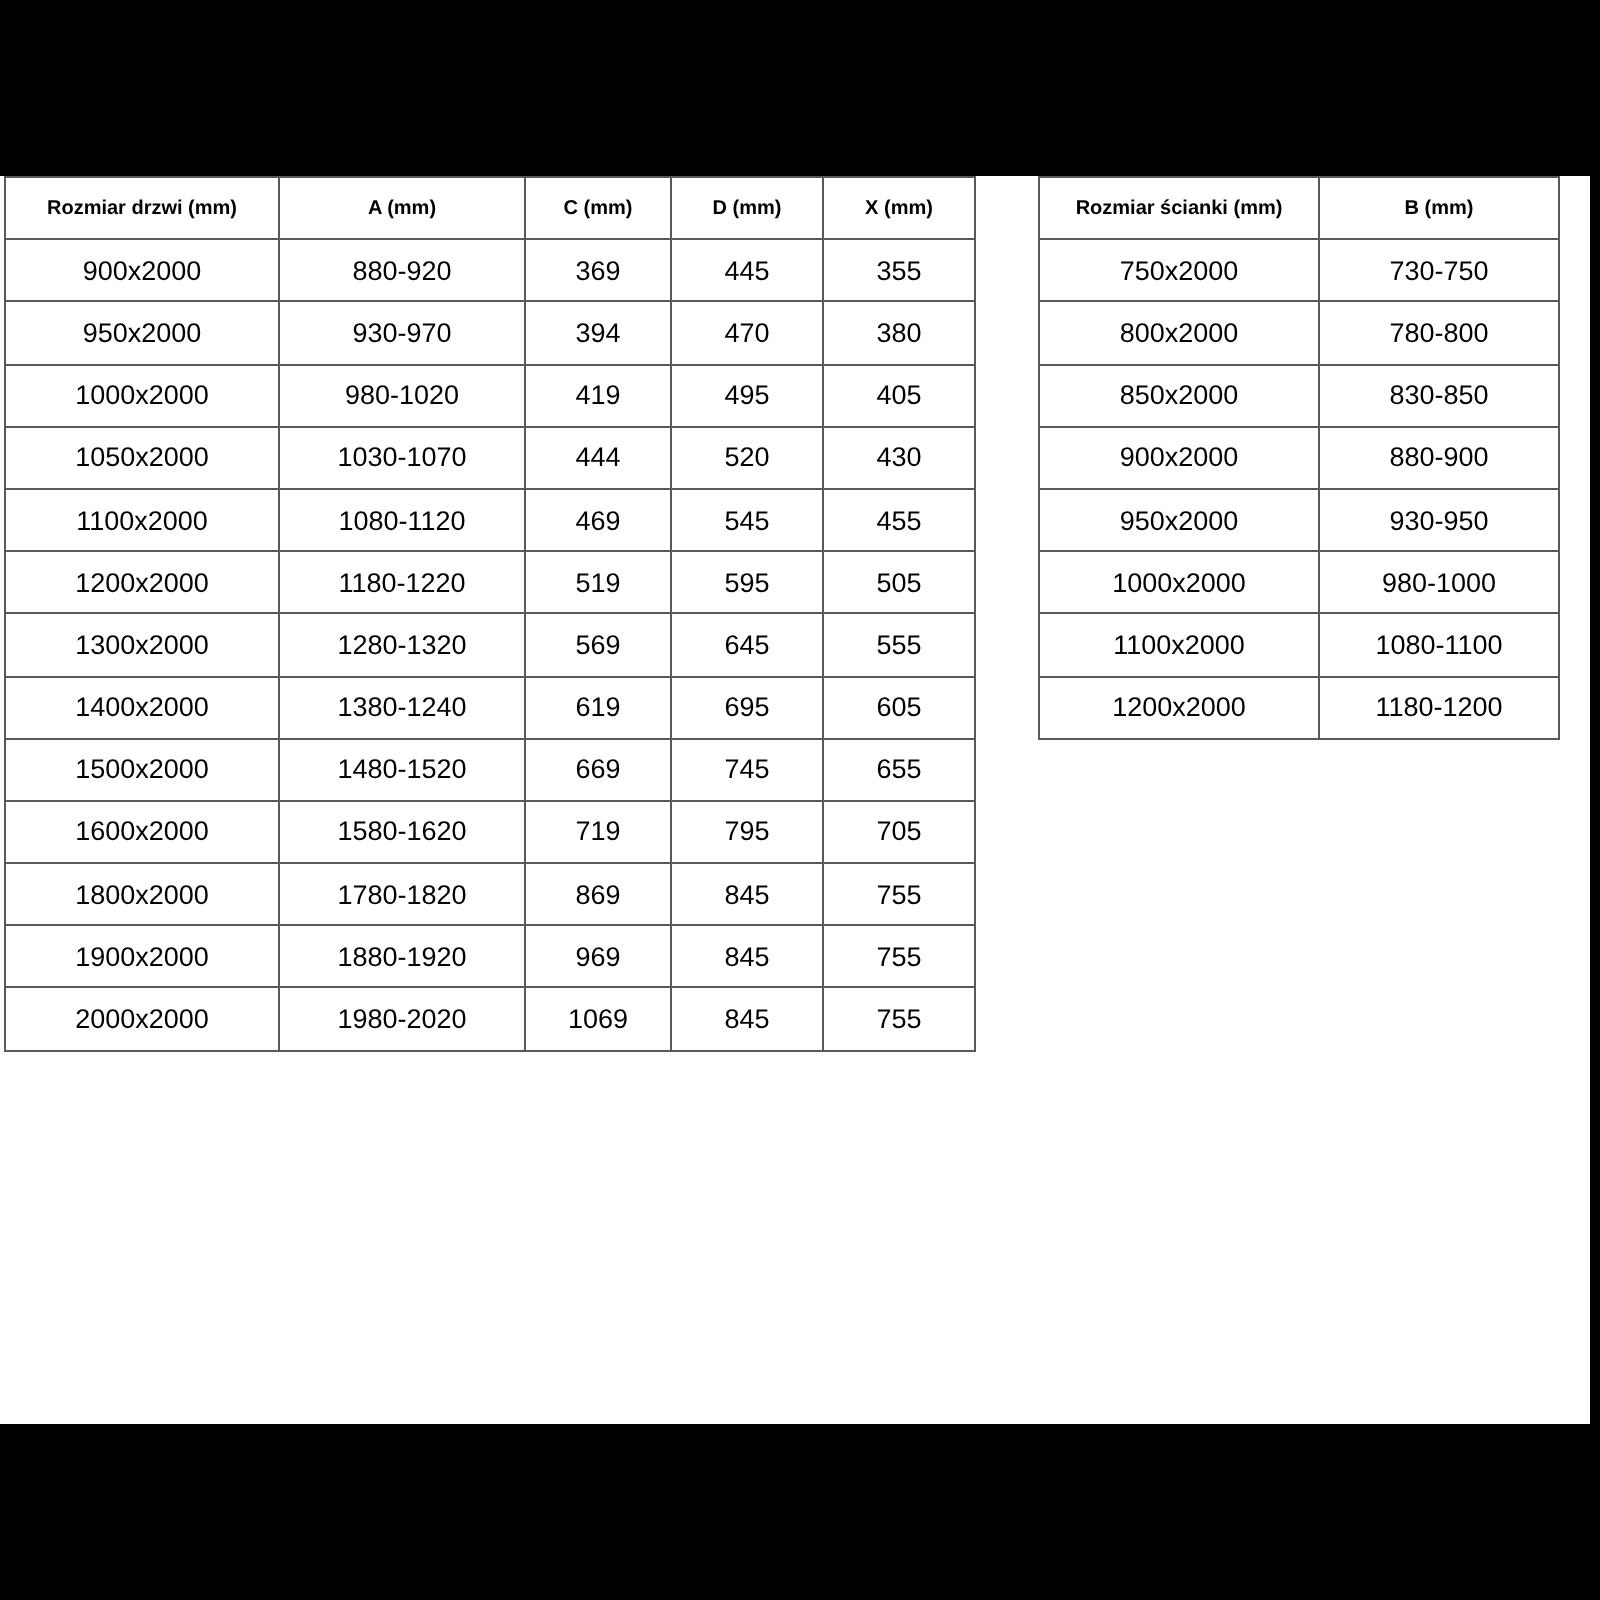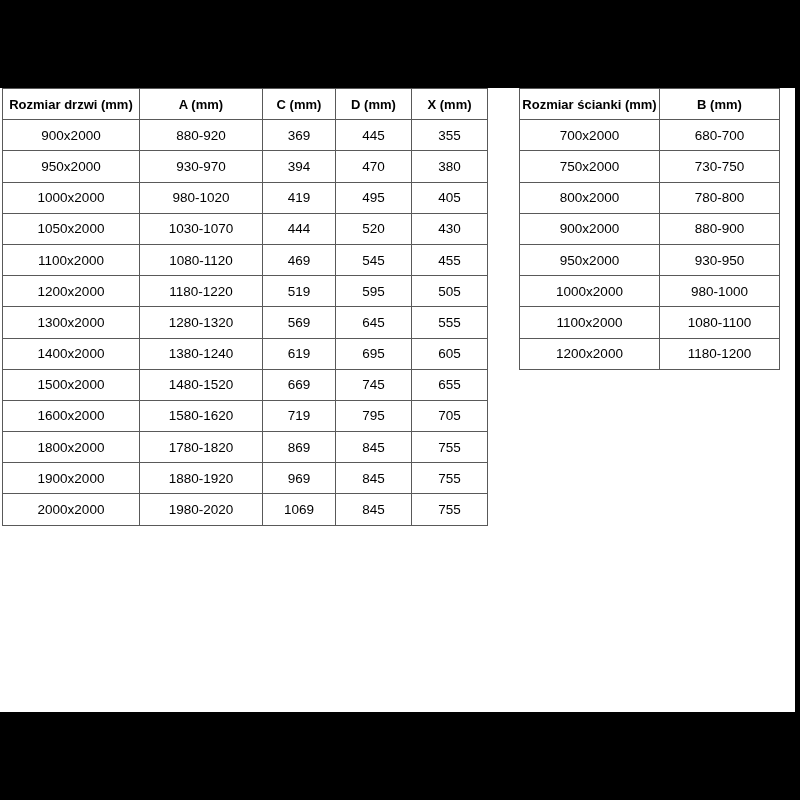--- a/index.html
+++ b/index.html
@@ -36,21 +36,21 @@
   table.dims td {
     border: 1px solid #595959;
     text-align: center;
     vertical-align: middle;
     padding: 0;
     height: 30.2px;
     overflow: hidden;
     white-space: nowrap;
   }
   table.dims th {
-    font-size: 13px;
+    font-size: 10px;
     font-weight: bold;
   }
   table.dims td {
     font-size: 13.5px;
     font-weight: normal;
   }
 </style>
 </head>
 <body>
 
@@ -175,32 +175,32 @@
       <col style="width: 120px;">
     </colgroup>
     <thead>
       <tr>
         <th>Rozmiar ścianki (mm)</th>
         <th>B (mm)</th>
       </tr>
     </thead>
     <tbody>
       <tr>
-        <td>700x2000</td>
-        <td>680-700</td>
-      </tr>
-      <tr>
         <td>750x2000</td>
         <td>730-750</td>
       </tr>
       <tr>
         <td>800x2000</td>
         <td>780-800</td>
       </tr>
       <tr>
+        <td>850x2000</td>
+        <td>830-850</td>
+      </tr>
+      <tr>
         <td>900x2000</td>
         <td>880-900</td>
       </tr>
       <tr>
         <td>950x2000</td>
         <td>930-950</td>
       </tr>
       <tr>
         <td>1000x2000</td>
         <td>980-1000</td>

